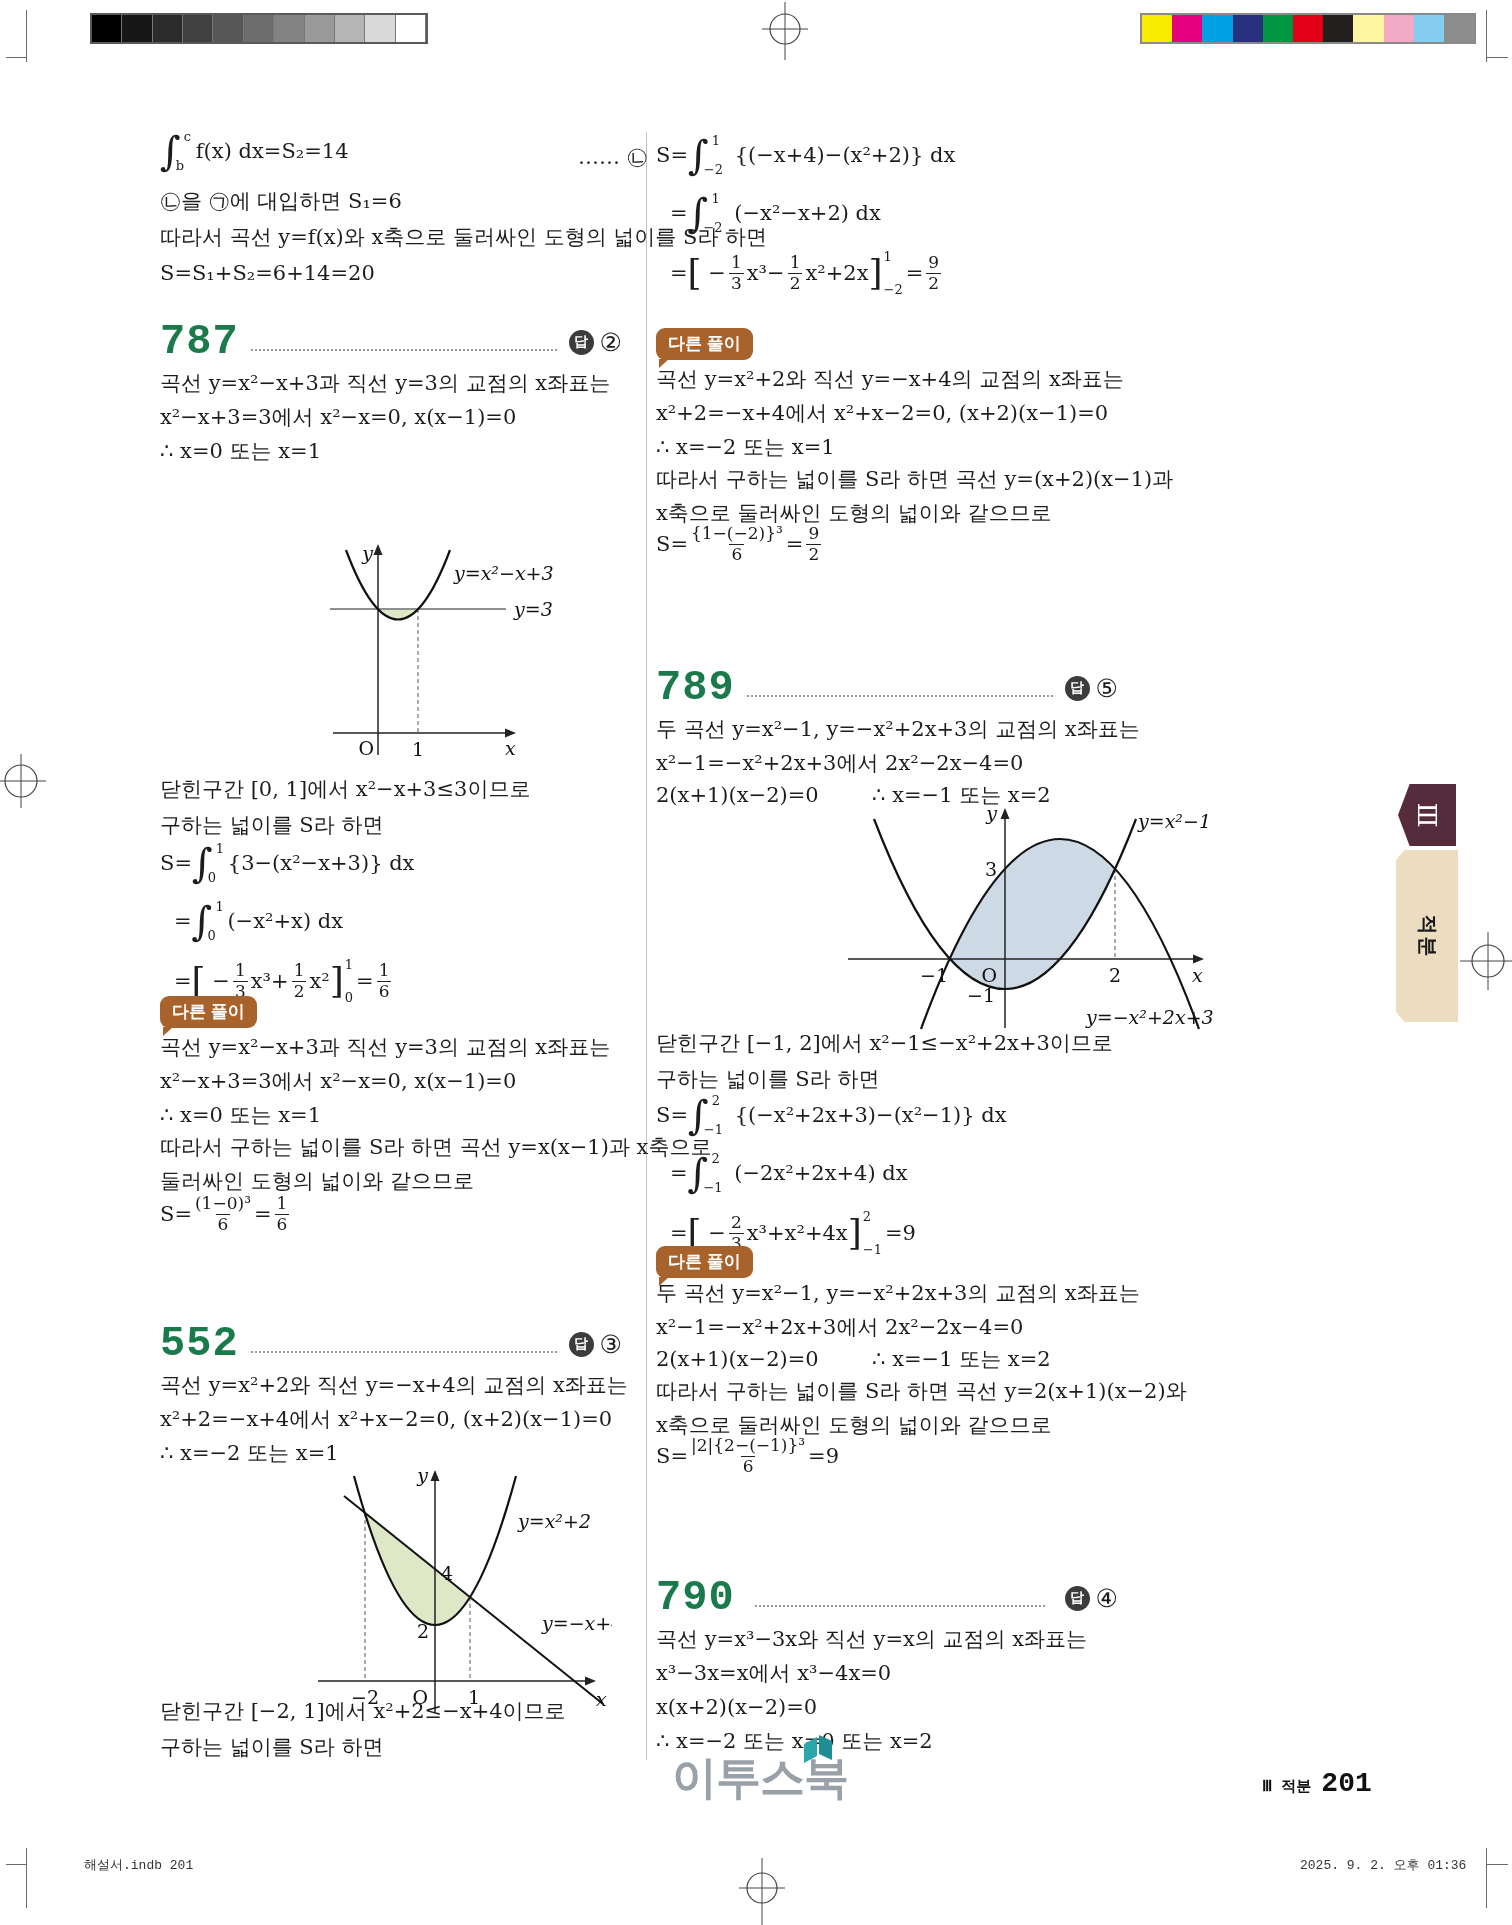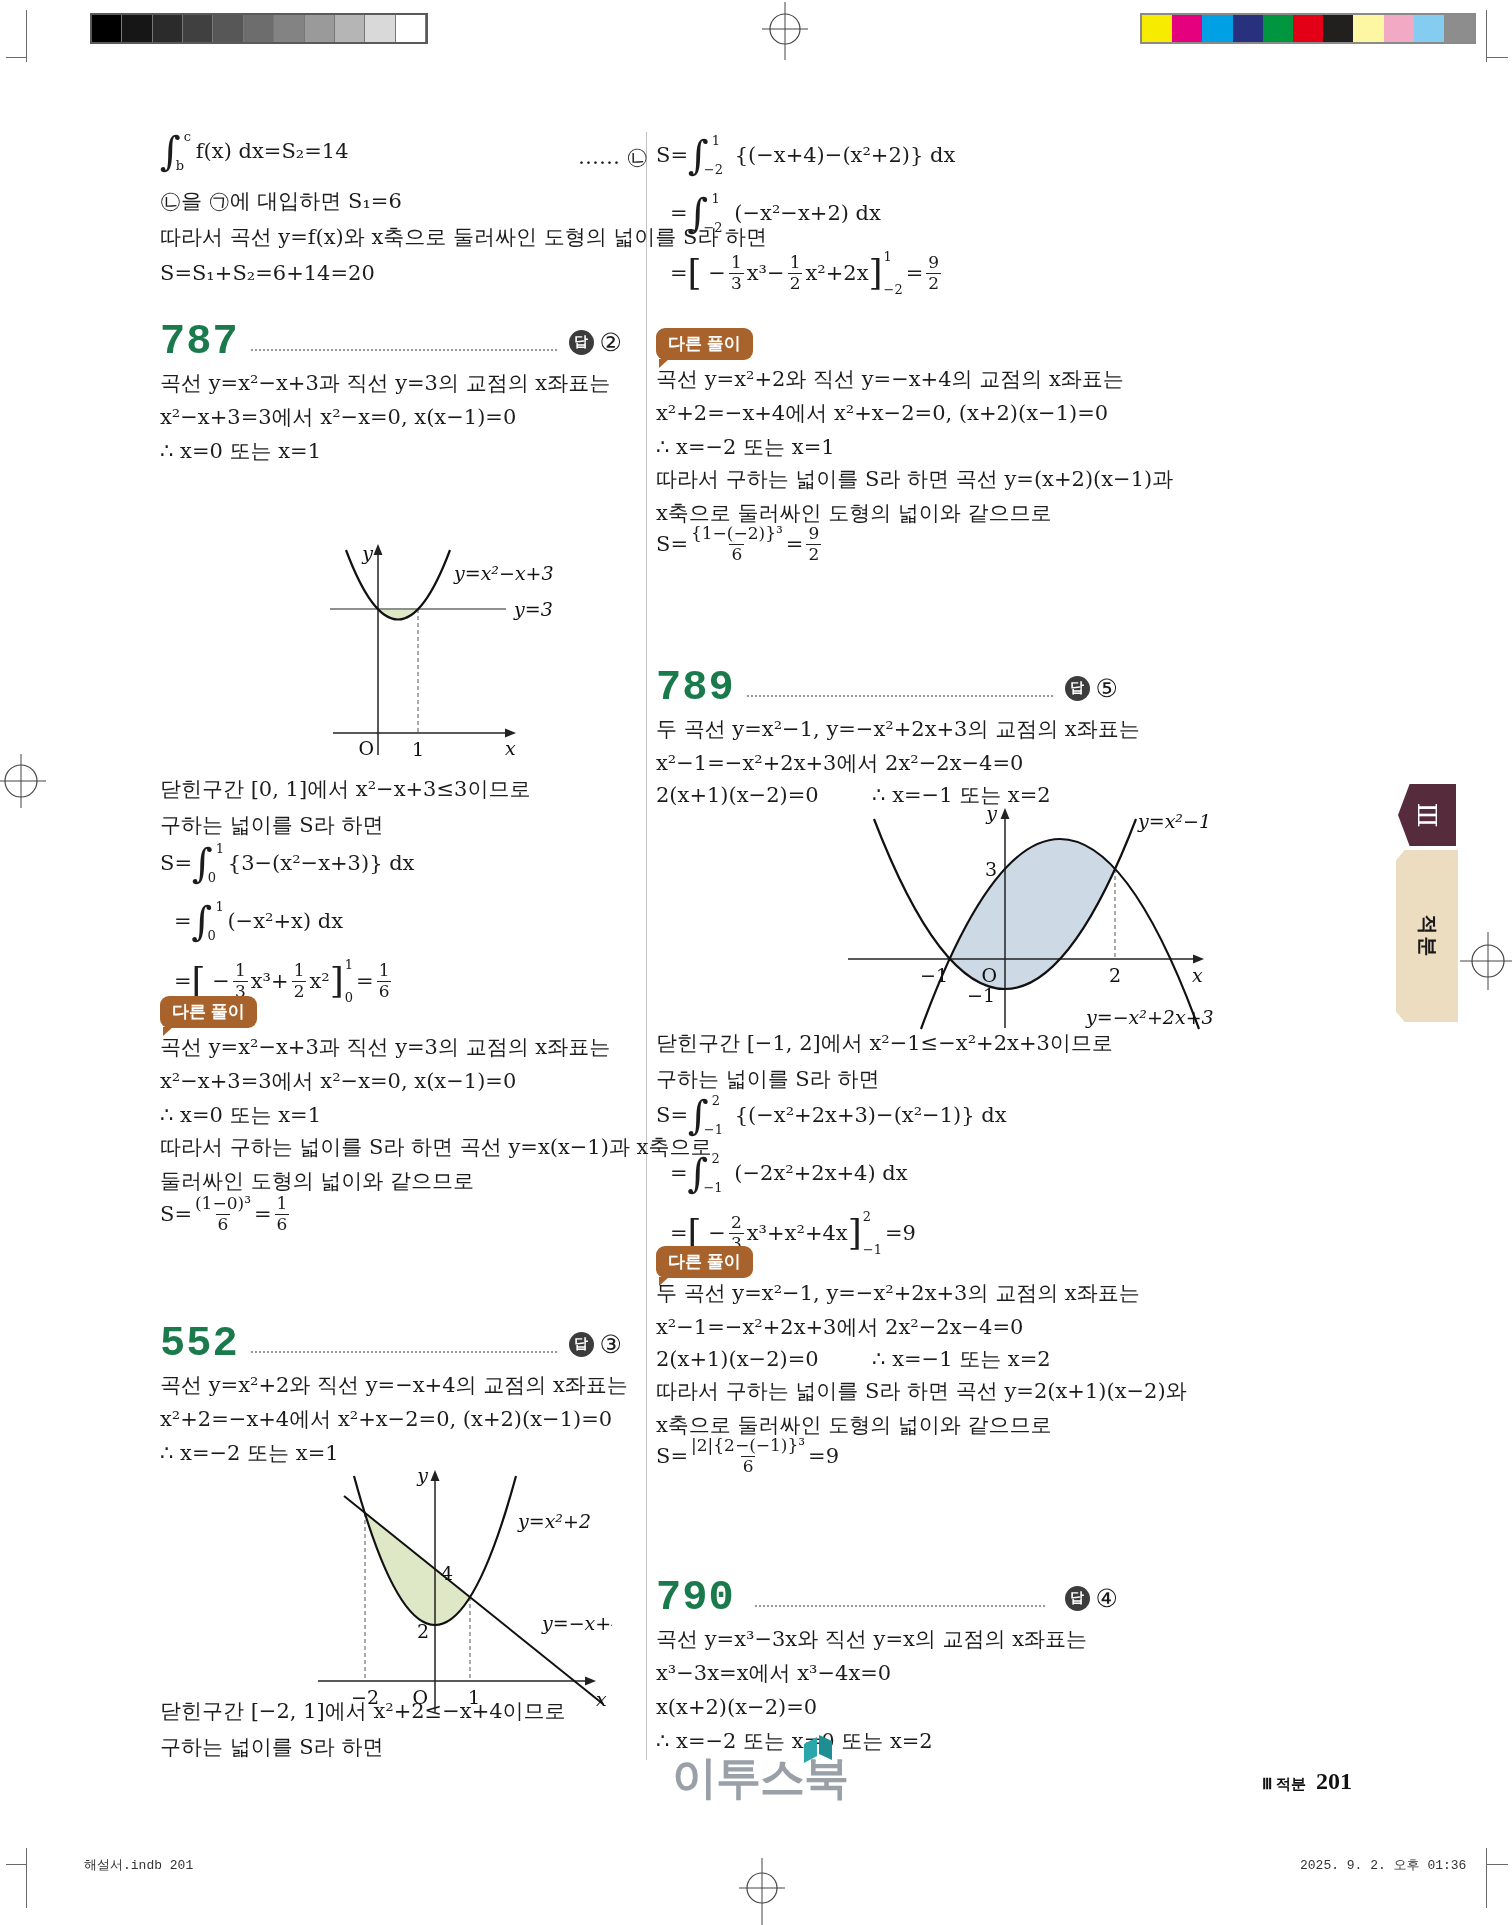--- a/index.html
+++ b/index.html
@@ -68,23 +68,23 @@
   .tab1 span{transform:rotate(90deg);font-size:26px;font-family:"DejaVu Serif",serif;}
   .tab2{position:absolute;left:1396px;top:850px;width:62px;height:172px;background:var(--tab-beige);
         clip-path:polygon(0 6%,14% 0,100% 0,100% 100%,14% 100%,0 94%);
         display:flex;align-items:center;justify-content:center;color:#191919;}
   .tab2 span{transform:rotate(90deg);font-family:"Liberation Sans",sans-serif;font-weight:bold;font-size:20px;letter-spacing:2px;white-space:nowrap;}
   
   .logo{position:absolute;left:672px;top:1748px;font-family:"Liberation Sans",sans-serif;
         font-weight:bold;font-size:45px;color:#9aa0a8;letter-spacing:-1px;}
   .logo svg{position:absolute;left:128px;top:-14px;}
   .pageref{position:absolute;left:1262px;top:1768px;display:flex;align-items:baseline;gap:10px;
-           font-family:Liberation Serif, serif;color:#111;}
+           font-family:Liberation Mono, monospace;color:#111;}
   .pageref .sec{font-size:15px;font-weight:bold;}
-  .pageref .num{font-size:24px;font-weight:bold;}
+  .pageref .num{font-size:28px;font-weight:bold;}
   .copyright{position:absolute;left:380px;top:1798px;width:620px;text-align:center;
              font-family:"Liberation Sans",sans-serif;font-size:16px;color:#222;}
   .printinfo{position:absolute;font-family:"Liberation Mono",monospace;font-size:13px;color:#333;}
 </style>
 </head>
 <body>
 
 <div class="page">
 
   <div class="graybar" id="graybar">

